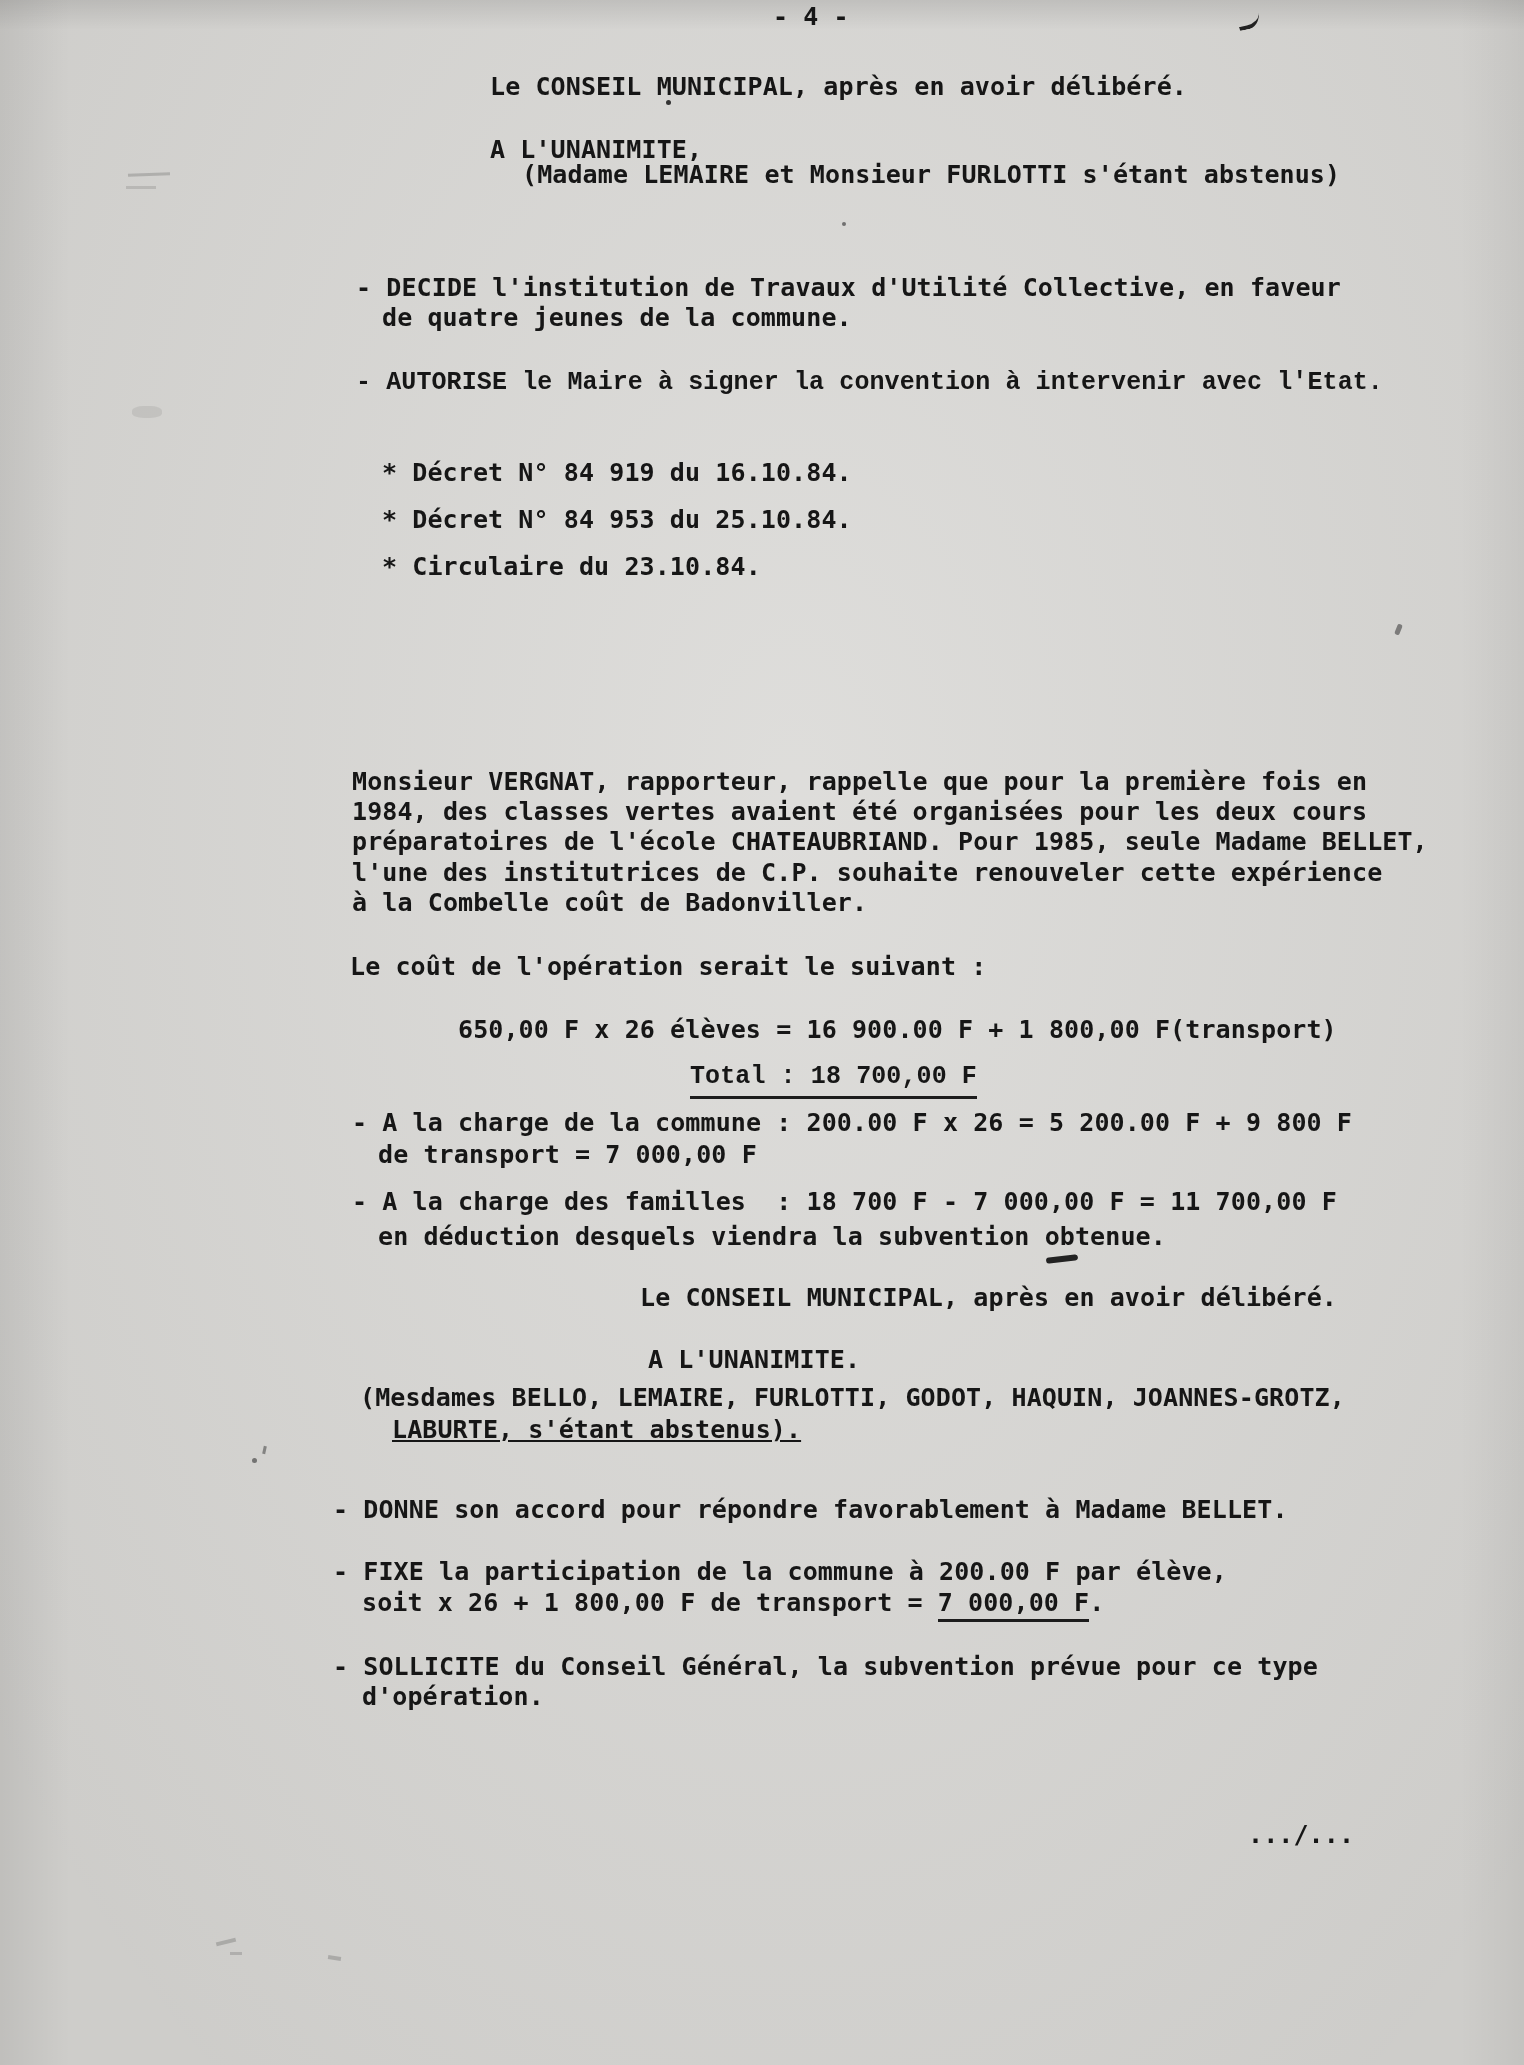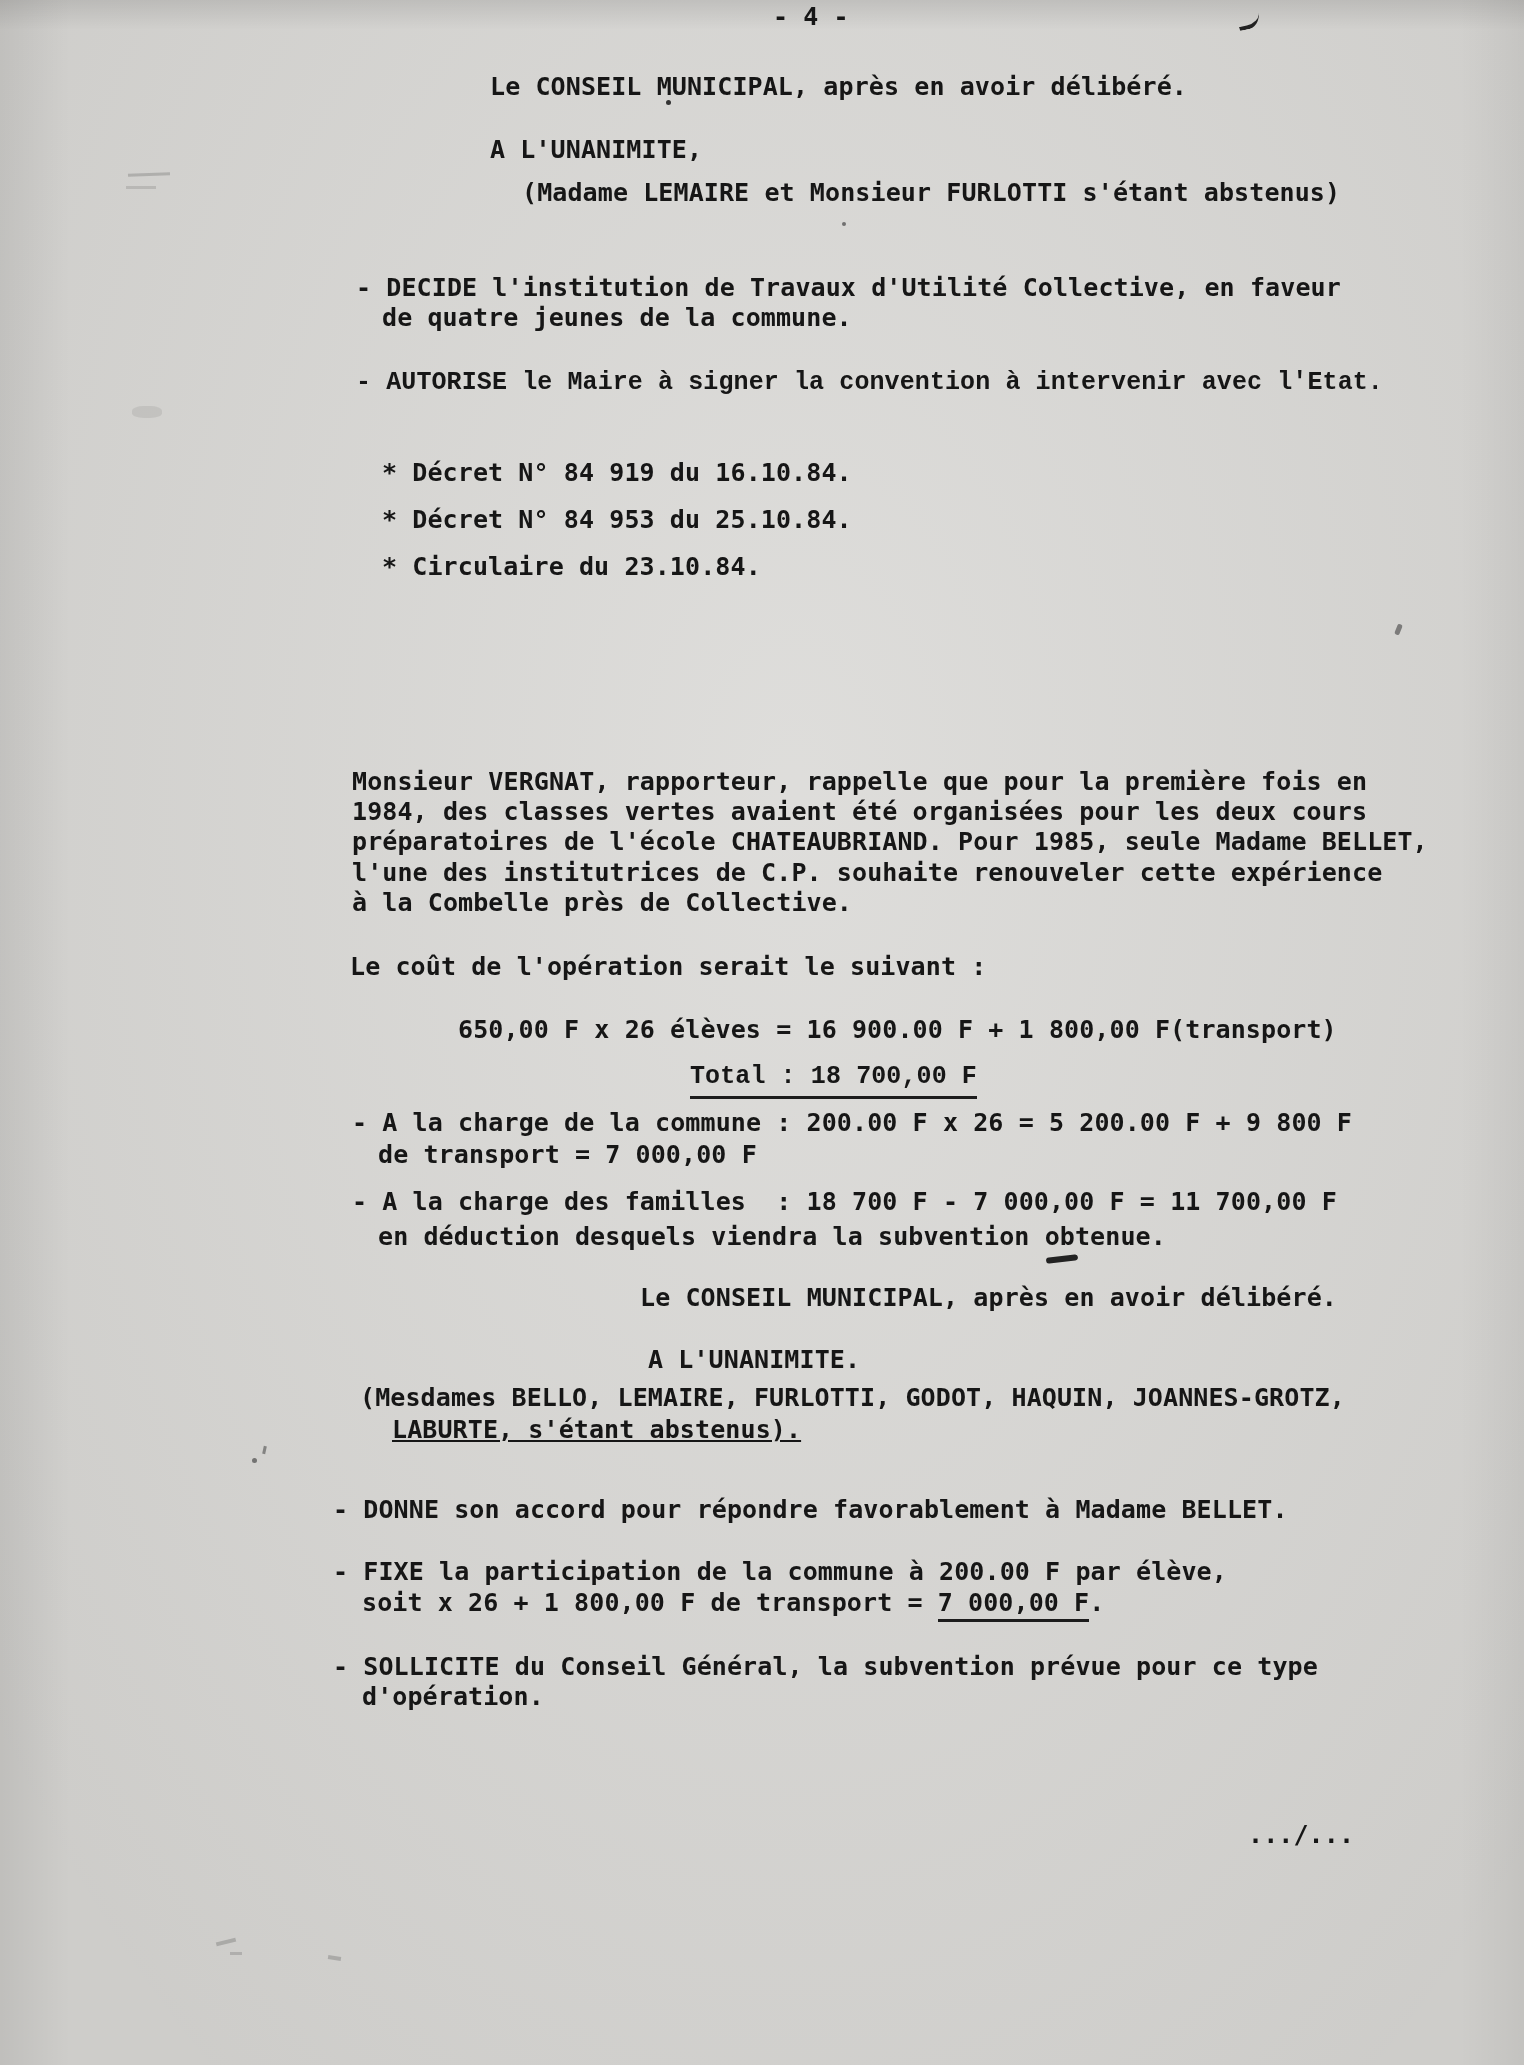--- a/index.html
+++ b/index.html
@@ -27,37 +27,37 @@
 </style>
 </head>
 <body>
 
 <div class="page">
 
   <div class="line" style="left:773px;top:2px;">- 4 -</div>
 
   <div class="line" style="left:490px;top:72px;">Le CONSEIL MUNICIPAL, après en avoir délibéré.</div>
   <div class="line" style="left:490px;top:135px;">A L'UNANIMITE,</div>
-  <div class="line" style="left:522px;top:178px;text-align:right;">(Madame LEMAIRE et Monsieur FURLOTTI s'étant abstenus)</div>
+  <div class="line" style="left:522px;top:160px;text-align:right;">(Madame LEMAIRE et Monsieur FURLOTTI s'étant abstenus)</div>
 
   <div class="line" style="left:356px;top:273px;">- DECIDE l'institution de Travaux d'Utilité Collective, en faveur</div>
   <div class="line" style="left:382px;top:303px;">de quatre jeunes de la commune.</div>
 
   <div class="line" style="left:356px;top:368px;font-family:Liberation Mono, monospace;">- AUTORISE le Maire à signer la convention à intervenir avec l'Etat.</div>
 
   <div class="line" style="left:382px;top:458px;">* Décret N° 84 919 du 16.10.84.</div>
   <div class="line" style="left:382px;top:505px;">* Décret N° 84 953 du 25.10.84.</div>
   <div class="line" style="left:382px;top:552px;">* Circulaire du 23.10.84.</div>
 
 
   <div class="line" style="left:352px;top:767px;">Monsieur VERGNAT, rapporteur, rappelle que pour la première fois en</div>
   <div class="line" style="left:352px;top:797px;">1984, des classes vertes avaient été organisées pour les deux cours</div>
   <div class="line" style="left:352px;top:827px;">préparatoires de l'école CHATEAUBRIAND. Pour 1985, seule Madame BELLET,</div>
   <div class="line" style="left:352px;top:858px;">l'une des institutrices de C.P. souhaite renouveler cette expérience</div>
-  <div class="line" style="left:352px;top:888px;">à la Combelle près de Collective.</div>
+  <div class="line" style="left:352px;top:888px;">à la Combelle coût de Badonviller.</div>
 
   <div class="line" style="left:350px;top:952px;">Le coût de l'opération serait le suivant :</div>
   <div class="line" style="left:458px;top:1015px;">650,00 F x 26 élèves = 16 900.00 F + 1 800,00 F(transport)</div>
   <div class="line ul" style="left:690px;top:1062px;font-family:Liberation Mono, monospace;">Total : 18 700,00 F</div>
 
   <div class="line" style="left:352px;top:1108px;">- A la charge de la commune : 200.00 F x 26 = 5 200.00 F + 9 800 F</div>
   <div class="line" style="left:378px;top:1140px;">de transport = 7 000,00 F</div>
 
   <div class="line" style="left:352px;top:1187px;">- A la charge des familles  : 18 700 F - 7 000,00 F = 11 700,00 F</div>
   <div class="line" style="left:378px;top:1222px;">en déduction desquels viendra la subvention obtenue.</div>

